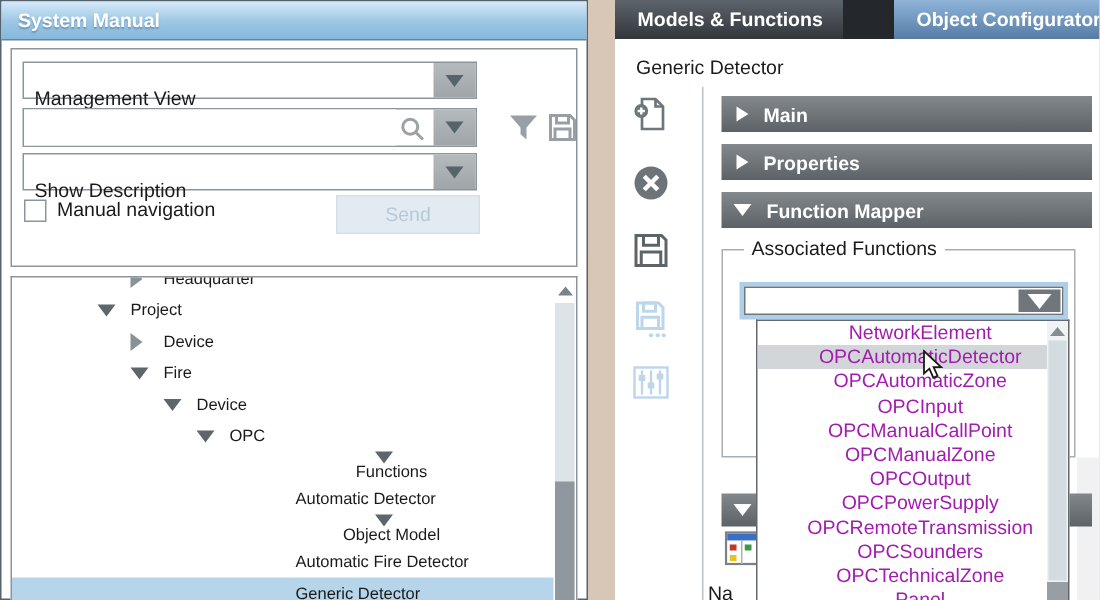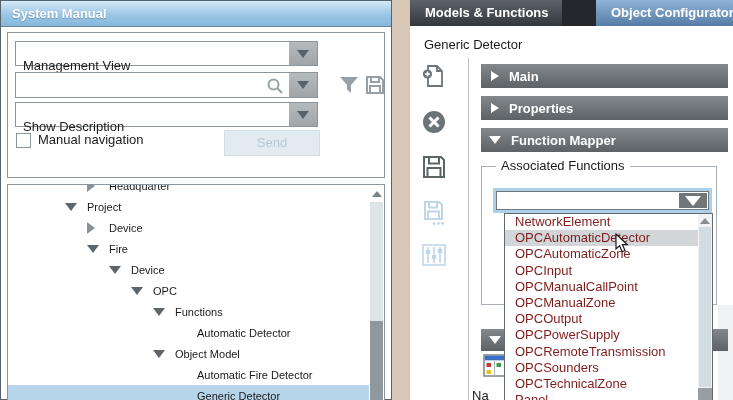--- a/index.html
+++ b/index.html
@@ -31,21 +31,21 @@
 
   
   #tree-box { left:6px; top:183px; width:378px; height:217px; border:1px solid #8b959b; border-bottom:none; background:#fff; overflow:hidden; }
   #tree-rows { position:absolute; left:0; top:-10px; right:15px; }
   .trow { height:21px; display:flex; align-items:center; font-size:11px; color:#1a1a1a; }
   .trow.sel { background:#b7d5ea; }
   .aslot { width:22px; flex:none; display:flex; align-items:center; }
   .tri-exp { width:0; height:0; border-left:6px solid transparent; border-right:6px solid transparent; border-top:8px solid #5e666c; }
   .tri-col { width:0; height:0; border-top:6px solid transparent; border-bottom:6px solid transparent; border-left:8px solid #8a9298; }
   .lv1{padding-left:57px;} .lv2{padding-left:79px;} .lv3{padding-left:101px;}
-  .lv4{padding-left:123px;} .lv5{padding-left:145px;} .lv6{padding-left:167px;}
+  .lv4{padding-left:123px;} .lv5{padding-left:145px;flex-direction:column;} .lv6{padding-left:167px;}
   #tree-sb { position:absolute; right:1px; top:1px; width:13px; bottom:0; background:#dde4e8; }
   #tree-sb .upzone { position:absolute; top:0; left:0; right:0; height:16px; background:#fff; }
   #tree-sb .up2 { position:absolute; top:5px; left:2px; width:0; height:0;
     border-left:5px solid transparent; border-right:5px solid transparent; border-bottom:6px solid #7a848a; }
   #tree-sb .thumb { position:absolute; left:0; right:0; top:135px; bottom:0; background:#8e989e; }
 
   
   #right-panel { left:410px; top:0; width:323px; height:400px; background:#fff; overflow:hidden; }
   #tabbar { position:absolute; left:0; top:0; right:0; height:26px; background:#24272b; }
   .tab { position:absolute; top:0; height:26px; color:#fff; font-weight:bold; font-size:13px; line-height:26px; padding-left:15px; white-space:nowrap; overflow:hidden; }
@@ -60,21 +60,21 @@
   .acc .wtri-d { width:0; height:0; border-left:6px solid transparent; border-right:6px solid transparent; border-top:8px solid #fff; margin-left:8px; }
   .acc .alab { margin-left:10px; }
   #groupbox { left:71px; top:166px; width:236px; height:139px; border:1px solid #a7afb4; }
   #group-legend { position:absolute; left:14px; top:-9px; background:#fff; padding:0 5px; font-size:13px; color:#1a1a1a; }
   #fm-combo { left:83px; top:188px; width:219px; height:25px; border:3px solid #aecfe9; background:#fff; }
   #fm-combo .field { position:absolute; inset:0; border:1px solid #6f777c; background:#fff; }
   #fm-combo .btn { position:absolute; right:1px; top:1px; bottom:1px; width:30px; background:#70767a;
     border:1px solid #fff; display:flex; align-items:center; justify-content:center; }
   .tri-dn-white { width:0; height:0; border-left:8px solid transparent; border-right:8px solid transparent; border-top:10px solid #fff; }
   #fm-popup { left:94px; top:213px; width:209px; height:187px; background:#fff; border:1px solid #63696e; border-bottom:none; z-index:6; overflow:hidden; }
-  .fm-item { height:16.2px; line-height:16.2px; padding-left:10px; font-size:13px; color:#7f1d1d; white-space:nowrap; }
+  .fm-item { height:16.2px; line-height:16.2px; padding-left:10px; font-size:13px; color:#a21caf; white-space:nowrap;text-align:center; }
   .fm-item.hl { background:#d3d6d9; }
   #fm-sb { position:absolute; right:0; top:0; width:14px; height:100%; background:#f0f2f3; }
   #fm-sb .up { position:absolute; top:4px; left:2px; width:0; height:0;
     border-left:5px solid transparent; border-right:5px solid transparent; border-bottom:6px solid #868e93; }
   #fm-sb .thumb { position:absolute; left:1px; right:1px; top:13px; bottom:13px; background:#d3dcе0; background:#d3dce0; }
   #fm-sb .bot { position:absolute; left:0; right:0; bottom:0; height:12px; background:#989fa4; }
   #sec2 { top:329px; height:22px; z-index:2; }
   #right-strip { left:308px; top:305px; width:15px; height:95px; background:#eff1f2; z-index:1; }
   #na-label { left:62px; top:388px; font-size:13px; color:#1a1a1a; z-index:2; }
   #table-icon { left:73px; top:353px; z-index:2; }

